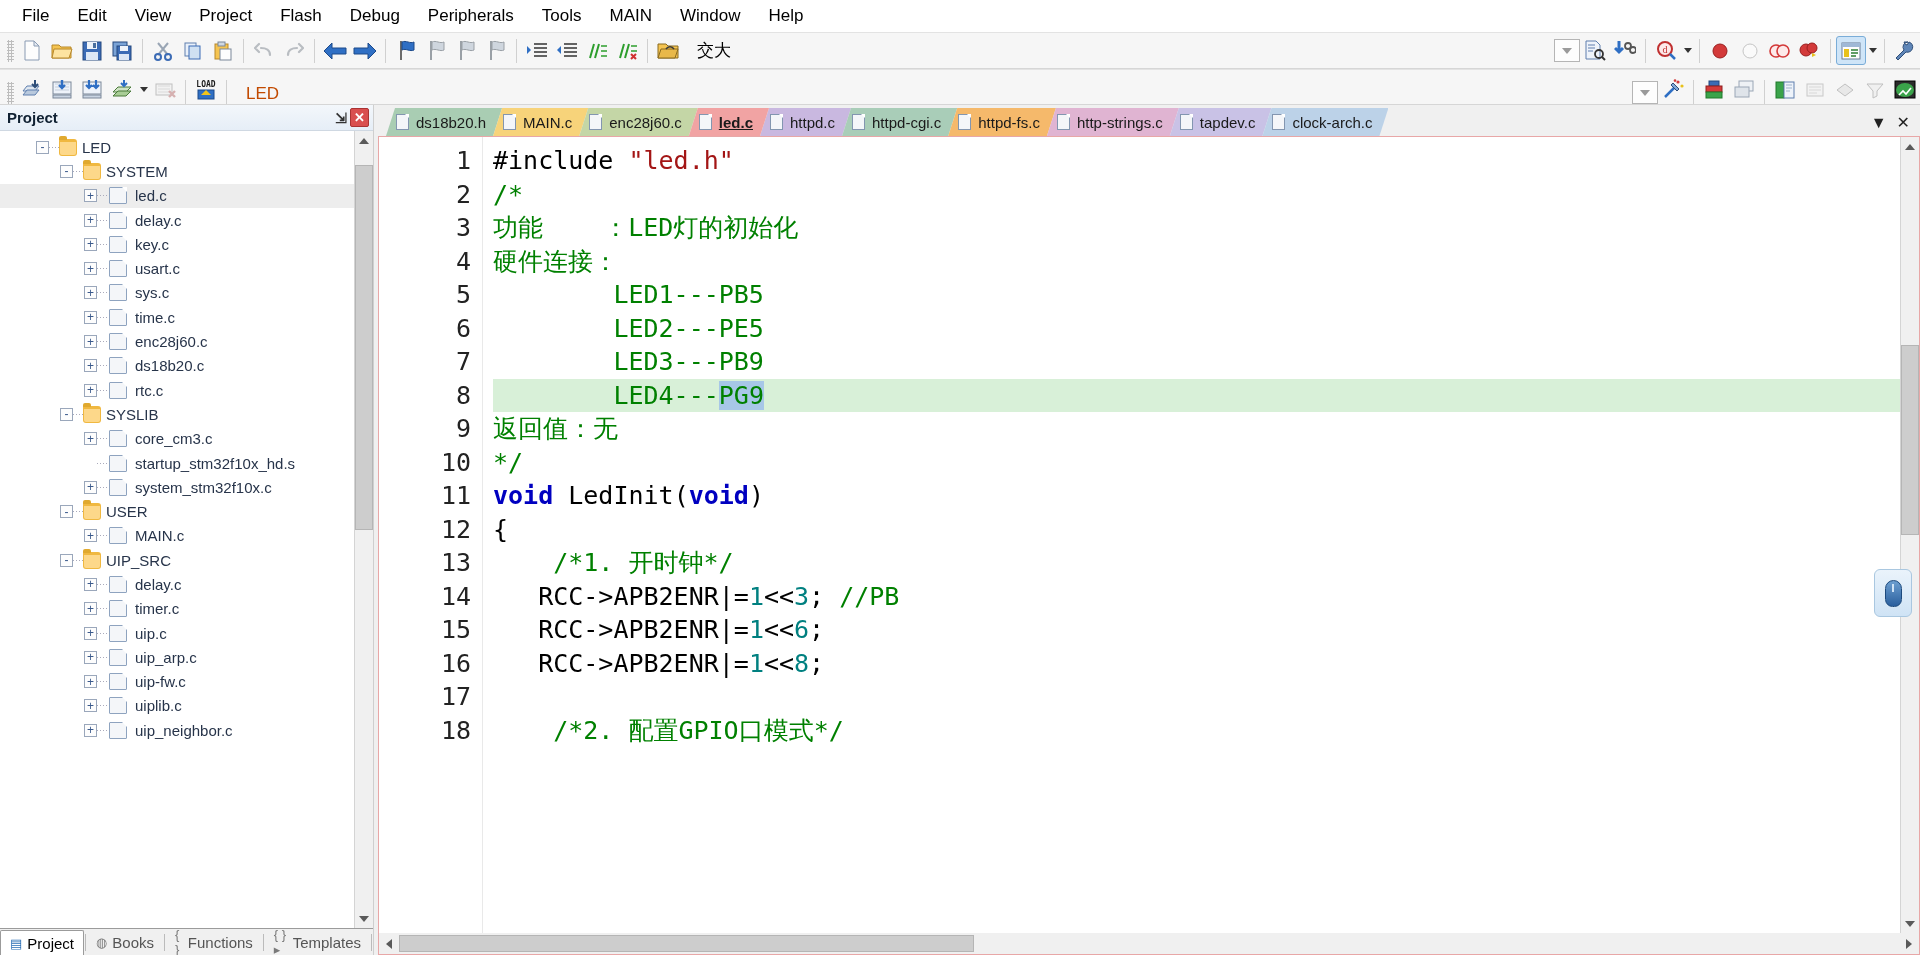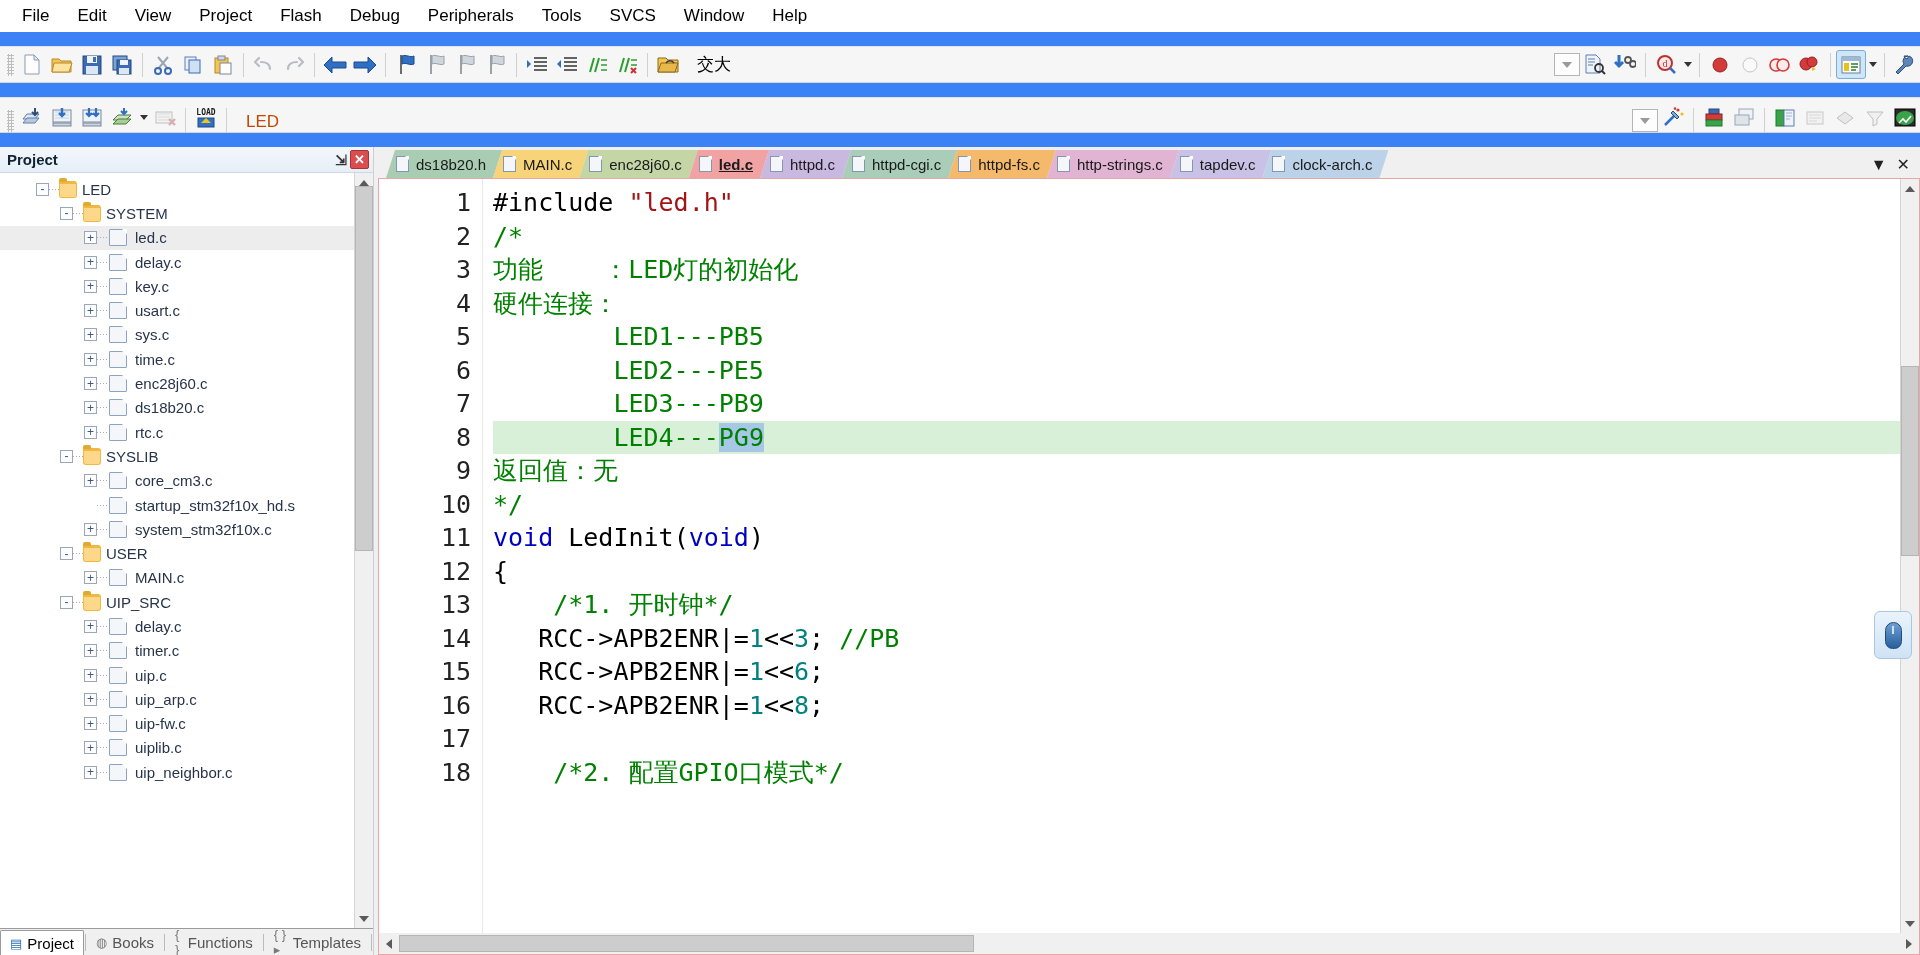--- a/index.html
+++ b/index.html
@@ -3,21 +3,21 @@
 <meta charset="utf-8">
 <style>
   * { box-sizing: border-box; }
   html, body {
     margin: 0; padding: 0;
     width: 1920px; height: 955px;
     overflow: hidden;
     font-family: "Liberation Sans", sans-serif;
     background: #ffffff;
   }
-  #app { width: 1920px; height: 955px; position: relative; background: #3b82f6; display: flex; flex-direction: column; gap: 14px; }
+  #app { width: 1920px; height: 955px; position: relative; background: #f0abfc; display: flex; flex-direction: column; }
 
   
   .menubar {
     height: 32px; flex: 0 0 32px;
     background: #ffffff;
     display: flex; align-items: center;
     padding-left: 8px;
     font-size: 17px; color: #000;
   }
   .menubar .mi { padding: 4px 14px; cursor: default; white-space: nowrap; }
@@ -162,21 +162,21 @@
     border-right: 1px solid #e9e9e9;
   }
   .codescroll { flex: 1 1 auto; position: relative; overflow: hidden; }
   .codelines {
     padding: 7px 0 0 10px;
     font-family: "DejaVu Sans Mono", monospace; font-size: 25px; line-height: 33.5px;
     white-space: pre; color: #000;
   }
   .cl { height: 33.5px; position: relative; }
   .cl.hl { background: #d8f0d8; }
-  .kw { color: #0000c0; font-weight: normal; }
+  .kw { color: #0000c0; font-weight: bold; }
   .str { color: #a31515; }
   .cmt { color: #008000; }
   .num { color: #008080; }
   .selbg { background: #a7c7e7; margin-top: 20px; }
 
   .codev {
     width: 19px; flex: 0 0 19px; background: #f0f0f0; border-left: 1px solid #d4d4d4;
     display: flex; flex-direction: column; justify-content: space-between;
   }
   .hscroll {
@@ -210,21 +210,21 @@
 
   <div class="menubar">
     <div class="mi">File</div>
     <div class="mi">Edit</div>
     <div class="mi">View</div>
     <div class="mi">Project</div>
     <div class="mi">Flash</div>
     <div class="mi">Debug</div>
     <div class="mi">Peripherals</div>
     <div class="mi">Tools</div>
-    <div class="mi">SVCS</div>
+    <div class="mi">MAIN</div>
     <div class="mi">Window</div>
     <div class="mi">Help</div>
   </div>
 
   <div class="toolbar">
     <div class="grip"></div>
 
     <div class="tbtn">
       <svg width="20" height="21" viewBox="0 0 20 21">
           <path d="M3 1h9l5 5v14H3z" fill="#fdfdfd" stroke="#8a9bb3"></path>

